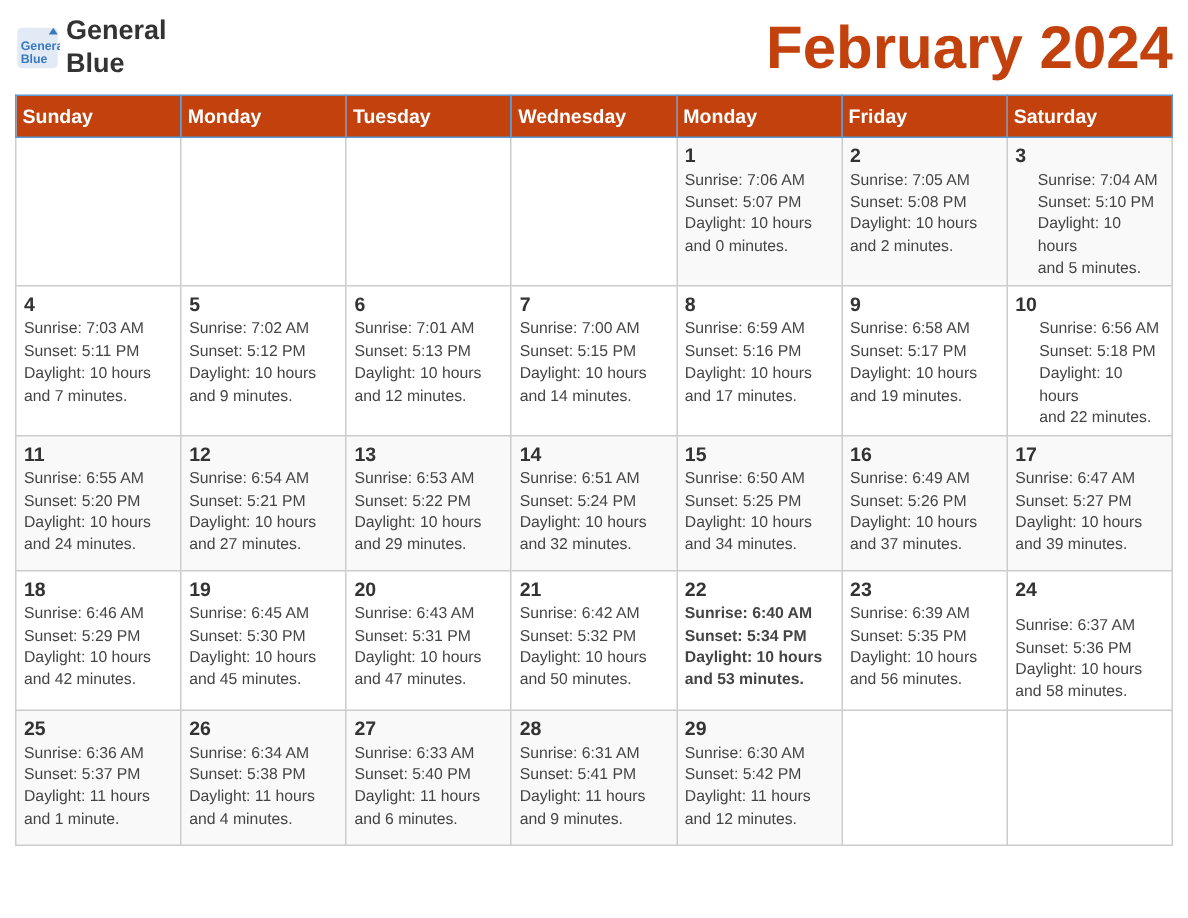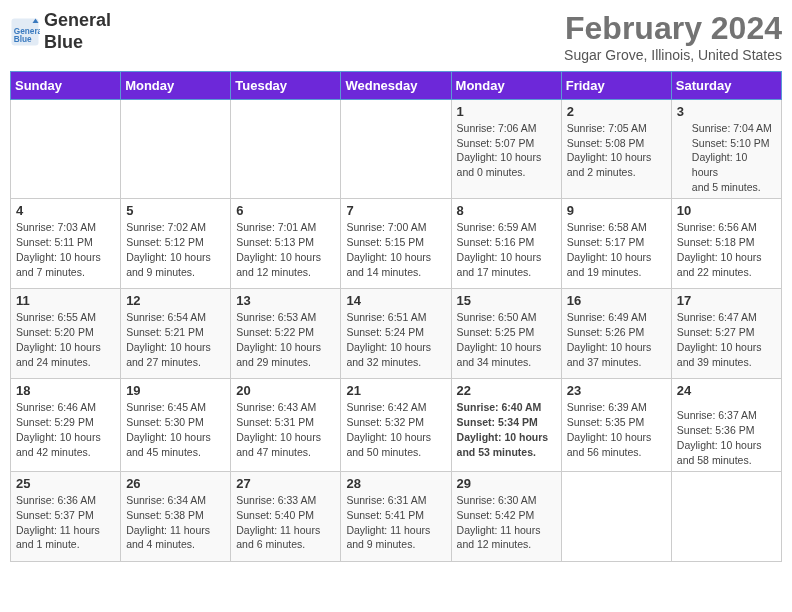--- a/index.html
+++ b/index.html
@@ -31,35 +31,35 @@
       display: block;
     }
     .logo-icon {
       width: 30px;
       height: 30px;
     }
     .title-block {
       text-align: right;
     }
     .month-title {
-      font-size: 32px;
+      font-size: 40px;
       font-weight: bold;
-      color: #737373;
+      color: #c2410c;
     }
     .location {
       font-size: 14px;
       color: #555;
     }
     table {
       width: 100%;
       border-collapse: collapse;
       table-layout: fixed;
     }
     thead th {
-      background-color: #6d28d9;
+      background-color: #c2410c;
       color: #fff;
       font-size: 13px;
       font-weight: bold;
       padding: 6px 4px;
       text-align: left;
       border: 1px solid #5a9ad5;
     }
     tbody td {
       border: 1px solid #ccc;
       vertical-align: top;
@@ -98,21 +98,20 @@
       <text x="5" y="33" font-size="11" font-weight="bold" fill="#3a7abf">Blue</text>
       <polygon points="30,8 38,8 34,2" fill="#3a7abf"></polygon>
     </svg>
     <div class="logo-text">
       <span>General</span>
       <span>Blue</span>
     </div>
   </div>
   <div class="title-block">
     <div class="month-title">February 2024</div>
-    <div class="location">Sugar Grove, Illinois, United States</div>
   </div>
 </div>
 
 <table>
   <thead>
     <tr>
     <th>Sunday</th>
         <th>Monday</th>
         <th>Tuesday</th>
         <th>Wednesday</th>
@@ -187,21 +186,21 @@
         </td>
         <td>
           <div class="day-number">9</div>
           <div class="day-info" style="white-space: pre-line;">Sunrise: 6:58 AM
 Sunset: 5:17 PM
 Daylight: 10 hours
 and 19 minutes.</div>
         </td>
         <td>
           <div class="day-number">10</div>
-          <div class="day-info" style="white-space: pre-line;">Sunrise: 6:56 AM
+          <div class="day-info" style="white-space: pre-line; margin-left: 16px;">Sunrise: 6:56 AM
 Sunset: 5:18 PM
 Daylight: 10 hours
 and 22 minutes.</div>
         </td>
       </tr>
       <tr>
         <td>
           <div class="day-number">11</div>
           <div class="day-info" style="white-space: pre-line;">Sunrise: 6:55 AM
 Sunset: 5:20 PM

